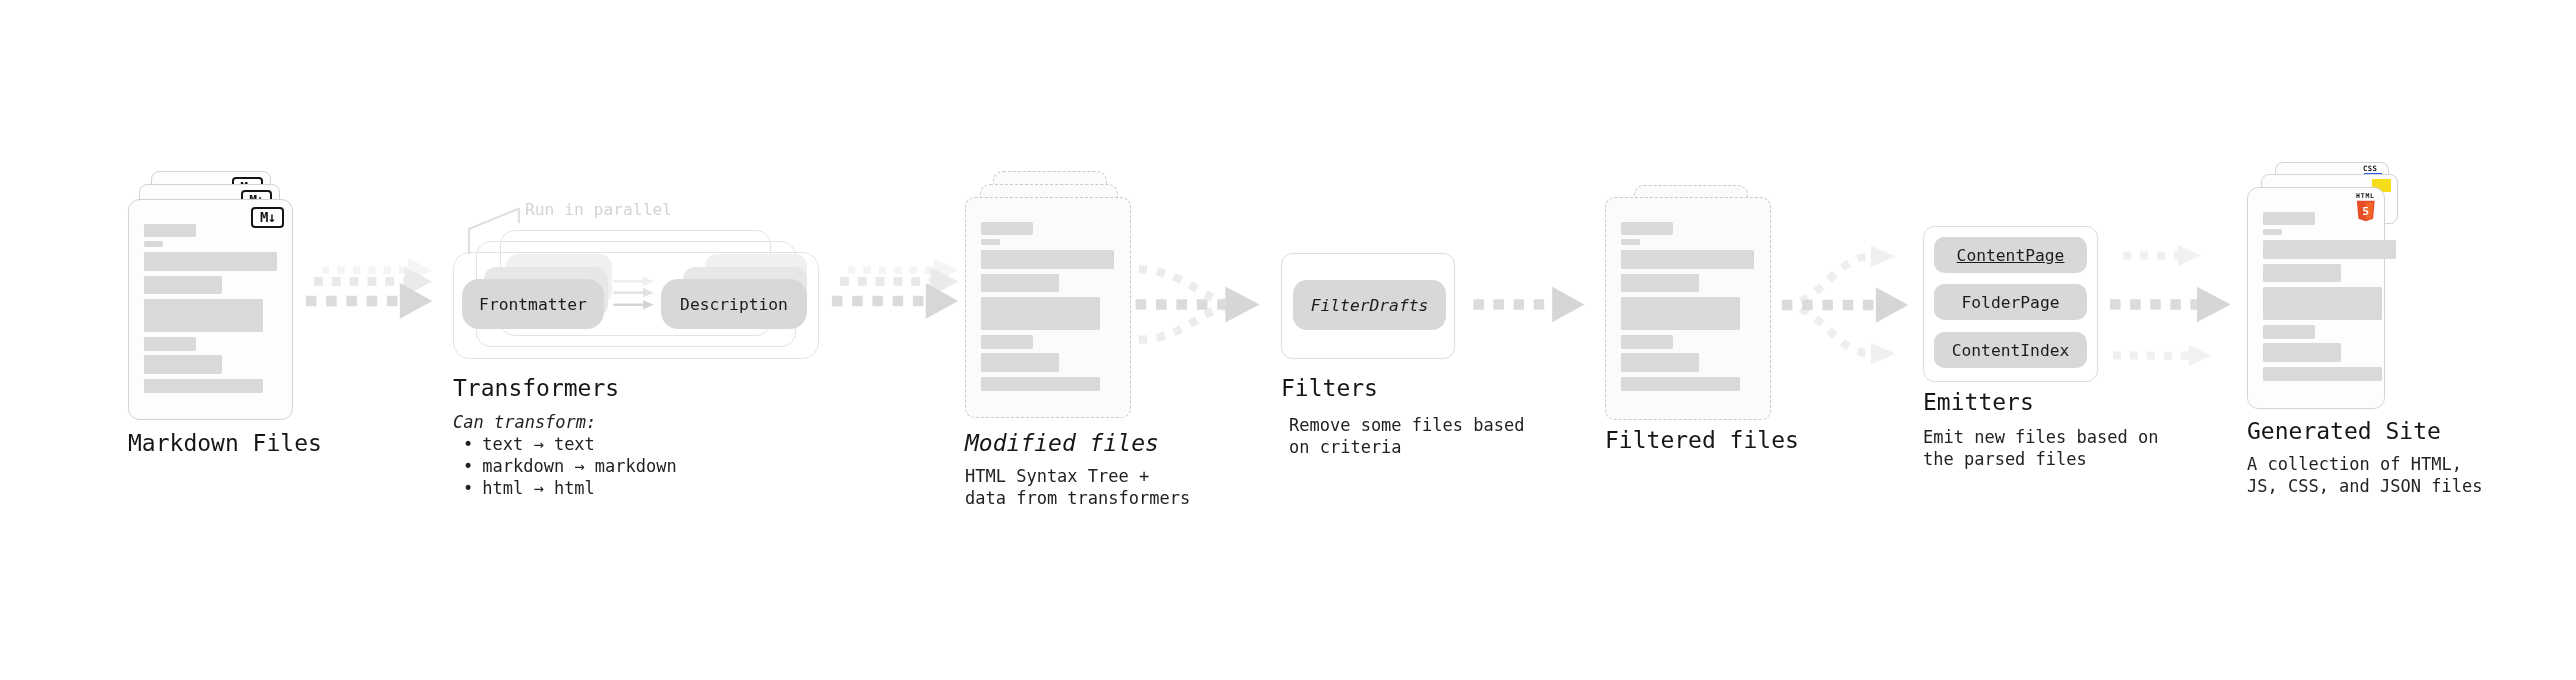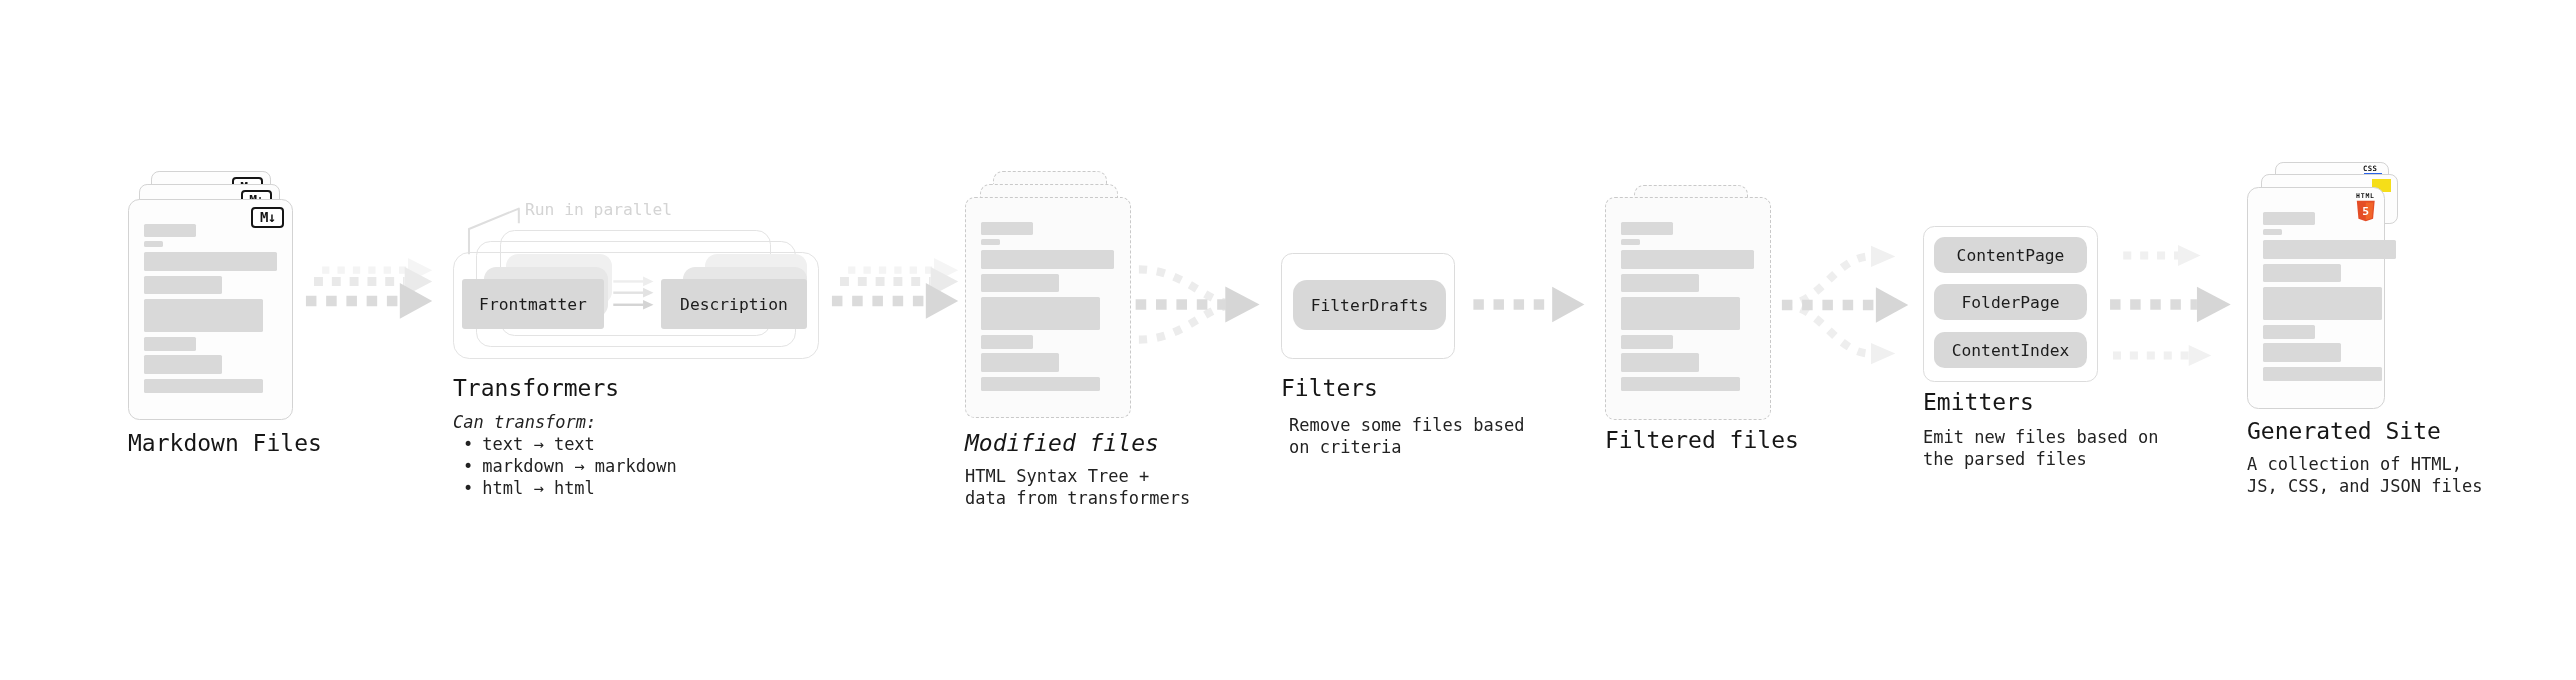--- a/index.html
+++ b/index.html
@@ -21,21 +21,21 @@
   .md-badge.clipped{top:4.9px;right:7.3px;width:31px;height:19.5px;font-size:13px;}
   
   .title{position:absolute;font-size:23px;font-weight:500;color:#161616;white-space:nowrap;line-height:26px;}
   .body-text{position:absolute;font-size:17px;font-weight:400;color:#222222;line-height:22px;white-space:pre-line;}
   .annotation{position:absolute;font-size:16.3px;color:#d4d4d4;white-space:nowrap;line-height:19.5px;}
   
   .obox{position:absolute;border:1.6px solid #e3e3e3;border-radius:14.6px;background:transparent;box-sizing:border-box;}
   
   .fbox{position:absolute;border:1.6px solid #dcdcdc;border-radius:11.4px;background:#ffffff;box-sizing:border-box;}
   
-  .btn{position:absolute;background:#d8d8d8;border-radius:3px;display:flex;align-items:center;
+  .btn{position:absolute;background:#d8d8d8;border-radius:17px;display:flex;align-items:center;
     justify-content:center;font-size:16.3px;color:#1c1c1c;box-sizing:border-box;white-space:nowrap;}
   .ghost{position:absolute;border-radius:12.2px;}
   .bullets .bullet-row{display:flex;gap:9px;height:22px;align-items:center;font-size:17px;color:#222222;}
   
   .html5-badge{position:absolute;top:4.9px;right:8.1px;width:21px;text-align:center;}
   .html5-badge .html5-word{font-size:6.5px;font-weight:bold;letter-spacing:0.8px;color:#111;line-height:7.3px;}
   .js-badge{position:absolute;top:4.1px;right:6.5px;width:18.7px;height:13px;}
   .css-badge{position:absolute;top:2.4px;right:4.1px;width:21px;text-align:left;}
   .css-badge .css-word{font-size:7.3px;font-weight:bold;color:#111;line-height:7.3px;letter-spacing:0.4px;}
   .css-badge .css-bar{height:3.3px;width:18px;margin:0.8px auto 0;}
@@ -146,21 +146,21 @@
 data from transformers</div>
 
   <svg class="abs" style="left:1134px;top:258px;" width="137" height="93" viewBox="0 0 168 114">
     <path d="M6,14 C64,14 86,57 128,57" stroke="#ececec" stroke-width="10" stroke-dasharray="10 12" fill="none"></path>
     <path d="M6,100 C64,100 86,57 128,57" stroke="#ececec" stroke-width="10" stroke-dasharray="10 12" fill="none"></path>
     <line x1="2" y1="57" x2="112" y2="57" stroke="#dbdbdb" stroke-width="13" stroke-dasharray="13 12"></line>
     <polygon points="112,35 112,79 154,57" fill="#d6d6d6"></polygon>
   </svg>
 
   <div class="fbox" style="left:1281px;top:253px;width:174px;height:106px;"></div>
-  <div class="btn" style="left:1293px;top:280px;width:153px;height:50px;border-radius:14px;">FilterDrafts</div>
+  <div class="btn" style="left:1293px;top:280px;width:153px;height:50px;border-radius:14px;font-style:italic;">FilterDrafts</div>
   <div class="title" style="left:1281px;top:375px;">Filters</div>
   <div class="body-text" style="left:1281px;top:414px;margin-left:8px;">Remove some files based
 on criteria</div>
 
   <svg class="abs" style="left:1471px;top:286px;" width="119" height="37" viewBox="0 0 146 46">
     <line x1="2" y1="23" x2="100" y2="23" stroke="#dbdbdb" stroke-width="13" stroke-dasharray="13 12"></line>
     <polygon points="100,1 100,45 140,23" fill="#d6d6d6"></polygon>
   </svg>
 
   <div class="page dashed" style="left:1634px;top:185px;width:114px;height:49px;"></div>
@@ -181,21 +181,21 @@
   <svg class="abs" style="left:1780px;top:241px;" width="135" height="128" viewBox="0 0 166 158">
     <path d="M4,79 C50,79 68,19 112,19" stroke="#eeeeee" stroke-width="10" stroke-dasharray="10 12" fill="none"></path>
     <polygon points="112,6 112,32 142,19" fill="#f0f0f0"></polygon>
     <path d="M4,79 C50,79 68,139 112,139" stroke="#eeeeee" stroke-width="10" stroke-dasharray="10 12" fill="none"></path>
     <polygon points="112,126 112,152 142,139" fill="#f0f0f0"></polygon>
     <line x1="2" y1="79" x2="118" y2="79" stroke="#dbdbdb" stroke-width="13" stroke-dasharray="13 12"></line>
     <polygon points="118,57 118,101 158,79" fill="#d6d6d6"></polygon>
   </svg>
 
   <div class="fbox" style="left:1923px;top:226px;width:175px;height:156px;"></div>
-  <div class="btn" style="left:1934px;top:237px;width:153px;height:36px;border-radius:10.6px;">ContentPage</div>
+  <div class="btn" style="left:1934px;top:237px;width:153px;height:36px;border-radius:10.6px;text-decoration:underline;">ContentPage</div>
   <div class="btn" style="left:1934px;top:284px;width:153px;height:36px;border-radius:10.6px;">FolderPage</div>
   <div class="btn" style="left:1934px;top:332px;width:153px;height:36px;border-radius:10.6px;">ContentIndex</div>
   <div class="title" style="left:1923px;top:389px;">Emitters</div>
   <div class="body-text" style="left:1923px;top:426px;">Emit new files based on
 the parsed files</div>
 
   <svg class="abs" style="left:2121px;top:241px;" width="85" height="29" viewBox="0 0 104 36">
     <line x1="2" y1="18" x2="70" y2="18" stroke="#f0f0f0" stroke-width="10" stroke-dasharray="10 11"></line>
     <polygon points="70,5 70,31 98,18" fill="#f1f1f1"></polygon>
   </svg>

